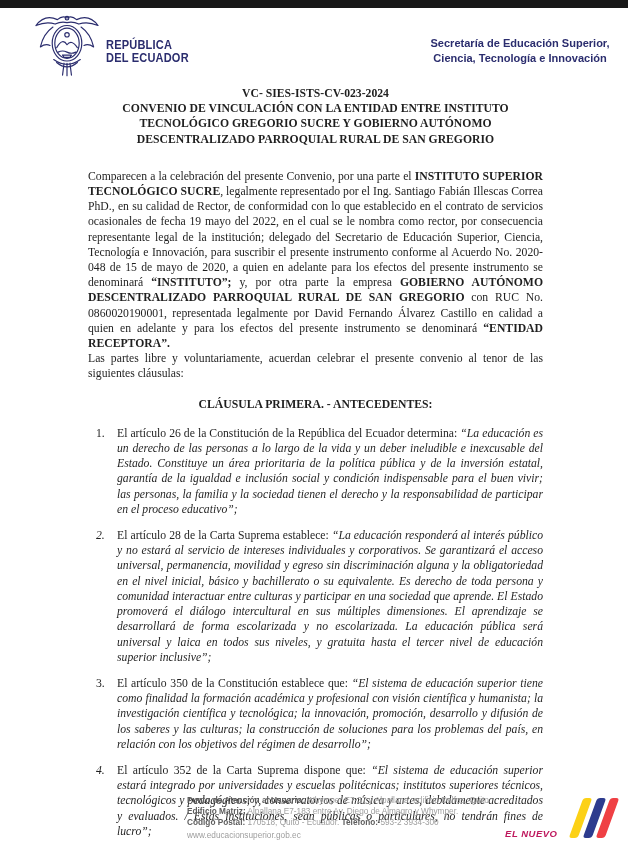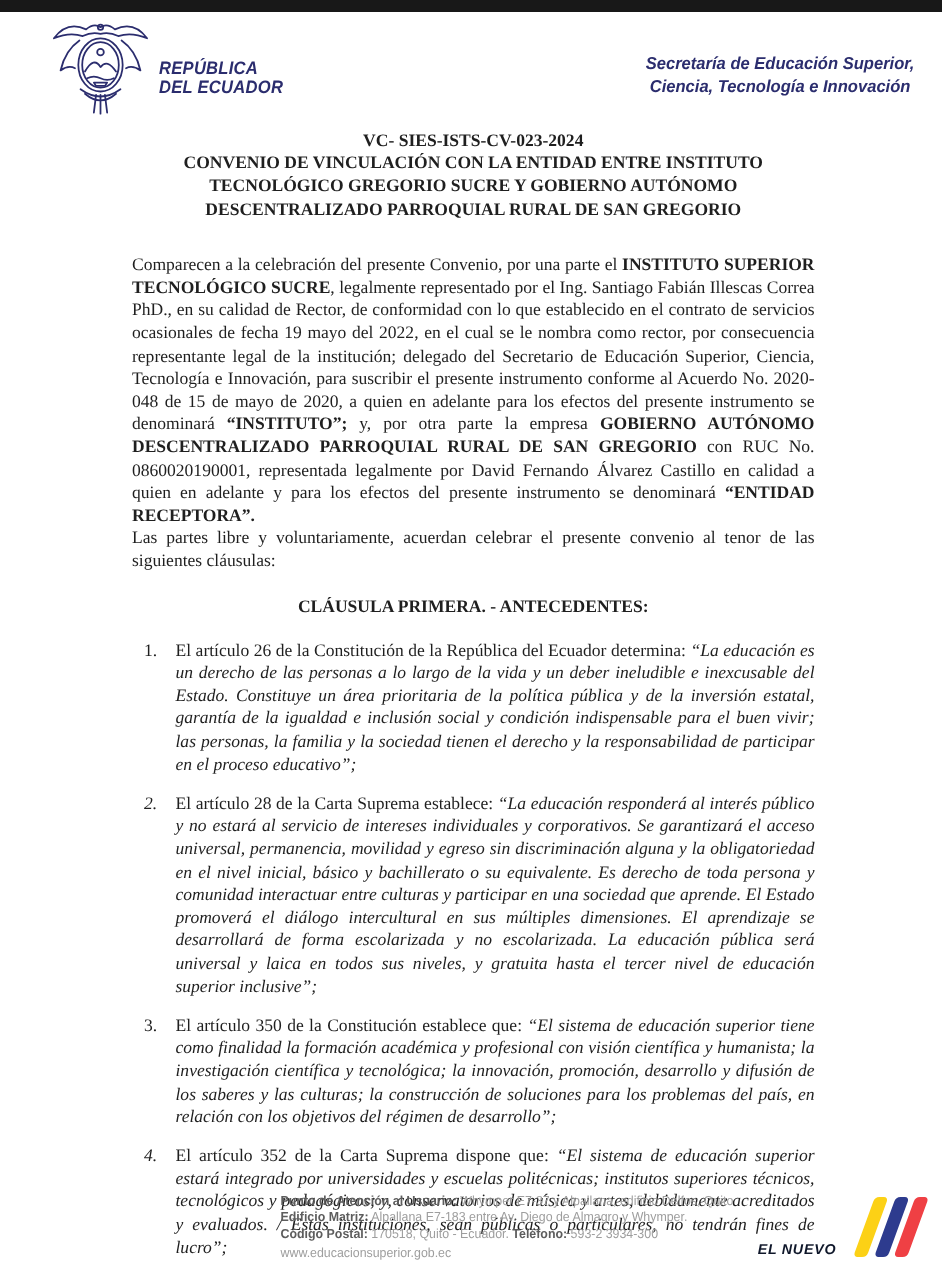--- a/index.html
+++ b/index.html
@@ -5,21 +5,21 @@
   * { margin:0; padding:0; box-sizing:border-box; }
   html,body { background:#e8e8e8; }
   .page {
     position:relative; width:628px; height:846px; margin:0 auto;
     background:#ffffff; overflow:hidden;
     font-family:"Liberation Serif", serif; color:#1f1f1f;
   }
   .top-bar { width:100%; height:8px; background:#181818; }
 
   
-  .hdr { display:flex; justify-content:space-between; align-items:flex-start; padding:2px 18px 0 30px; height:72px;font-style:italic; }
+  .hdr { display:flex; justify-content:space-between; align-items:flex-start; padding:2px 18px 0 30px; height:72px; }
   .hdr-left { display:flex; align-items:center; }
   .coa { width:74px; height:68px; }
   .coa path, .coa ellipse, .coa circle { fill:none; stroke:#2b2d6e; stroke-width:1.6; stroke-linecap:round; stroke-linejoin:round; }
   .republic {
     font-family:"Liberation Sans", sans-serif; font-weight:bold; color:#2b2d6e;
     font-size:12px; line-height:1.12; letter-spacing:.2px; margin-left:2px; margin-top:16px;
     transform:scaleX(.92); transform-origin:left center;
   }
   .secretariat {
     font-family:"Liberation Sans", sans-serif; font-weight:bold; color:#2b2d6e;
@@ -39,21 +39,21 @@
   .aitem .body { flex:1; text-align:justify; }
   .b { font-weight:bold; }
   .i { font-style:italic; }
 
   
   .ftr { position:absolute; left:14px; right:16px; bottom:5px; display:flex; justify-content:flex-end; align-items:flex-end; }
   .ftr-left { font-family:"Liberation Sans", sans-serif; font-size:8.7px; line-height:11.3px; color:#9e9e9e; transform:scaleX(.95); transform-origin:left bottom; }
   .ftr-left .b { color:#5d5d5d; }
   .ftr-website { margin-top:1px; }
   .ne-logo { display:flex; align-items:flex-end; padding-bottom:3px; }
-  .ne-text { text-align:right; color:#0f172a; font-family:"Liberation Sans", sans-serif; font-weight:bold; font-style:italic; line-height:.85; }
+  .ne-text { text-align:right; color:#be185d; font-family:"Liberation Sans", sans-serif; font-weight:bold; font-style:italic; line-height:.85; }
   .ne-top { font-size:9.5px; letter-spacing:.5px; padding-right:6px; }
   .ne-main { font-size:27px; letter-spacing:-1px; }
   .stripes { display:flex; margin-left:8px; }
   .stripe { width:9px; height:40px; border-radius:3px; transform:skewX(-20deg); margin-left:4.5px; }
 </style>
 </head>
 <body>
 
 <div class="page">
   <div class="top-bar"></div>

